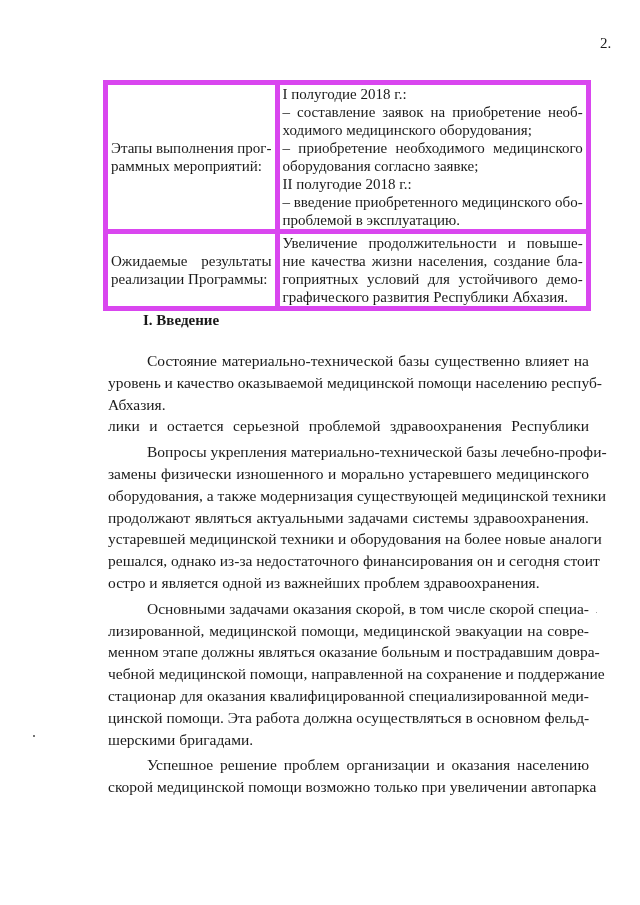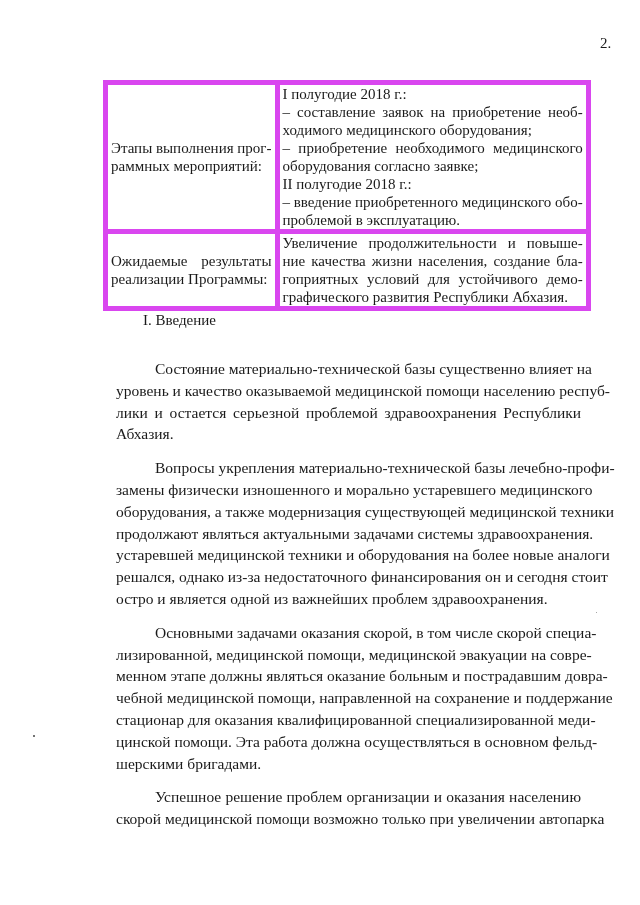--- a/index.html
+++ b/index.html
@@ -23,27 +23,27 @@
     padding: 0 3px 0 3px;
     vertical-align: middle;
     line-height: 18px;
   }
   .info-table td.label-cell { width: 162px; }
   .info-table td.value-cell { text-align: justify; }
   .info-table .line { display: block; text-align: justify; text-align-last: justify; white-space: nowrap; }
   .info-table .line.last { text-align-last: left; }
   .section-heading {
     position: absolute; top: 311px; left: 143px;
-    font-weight: normal; font-size: 15px; line-height: 18px;
+    font-weight: bold; font-size: 15px; line-height: 18px;
   }
   .body-text {
     position: absolute; top: 346px; left: 104px; width: 489px;
     font-size: 15.5px; line-height: 21.8px;
   }
-  .para { margin: 12px; }
+  .para { margin: 4px; }
   .para .ln { display: block; white-space: nowrap; text-align: justify; text-align-last: justify; }
   .para .ln.first { text-indent: 39px; }
   .para .ln.end { text-align-last: left; }
   .scan-dot {
     position: absolute; width: 2px; height: 2px; background: #444; border-radius: 1px;
   }
 </style>
 </head>
 <body>
 
@@ -81,22 +81,22 @@
   </tr>
 </tbody>
   </table>
 
 <div class="section-heading">I. Введение</div>
 
 <div class="body-text">
   <p class="para">
     <span class="ln first">Состояние материально-технической базы существенно влияет на</span>
     <span class="ln">уровень и качество оказываемой медицинской помощи населению респуб-</span>
+    <span class="ln end">Абхазия.</span>
     <span class="ln">лики и остается серьезной проблемой здравоохранения Республики</span>
-    <span class="ln end">Абхазия.</span>
   </p>
   <p class="para">
     <span class="ln first">Вопросы укрепления материально-технической базы лечебно-профи-</span>
     <span class="ln">замены физически изношенного и морально устаревшего медицинского</span>
     <span class="ln">оборудования, а также модернизация существующей медицинской техники</span>
     <span class="ln">продолжают являться актуальными задачами системы здравоохранения.</span>
     <span class="ln">устаревшей медицинской техники и оборудования на более новые аналоги</span>
     <span class="ln">решался, однако из-за недостаточного финансирования он и сегодня стоит</span>
     <span class="ln end">остро и является одной из важнейших проблем здравоохранения.</span>
   </p>

